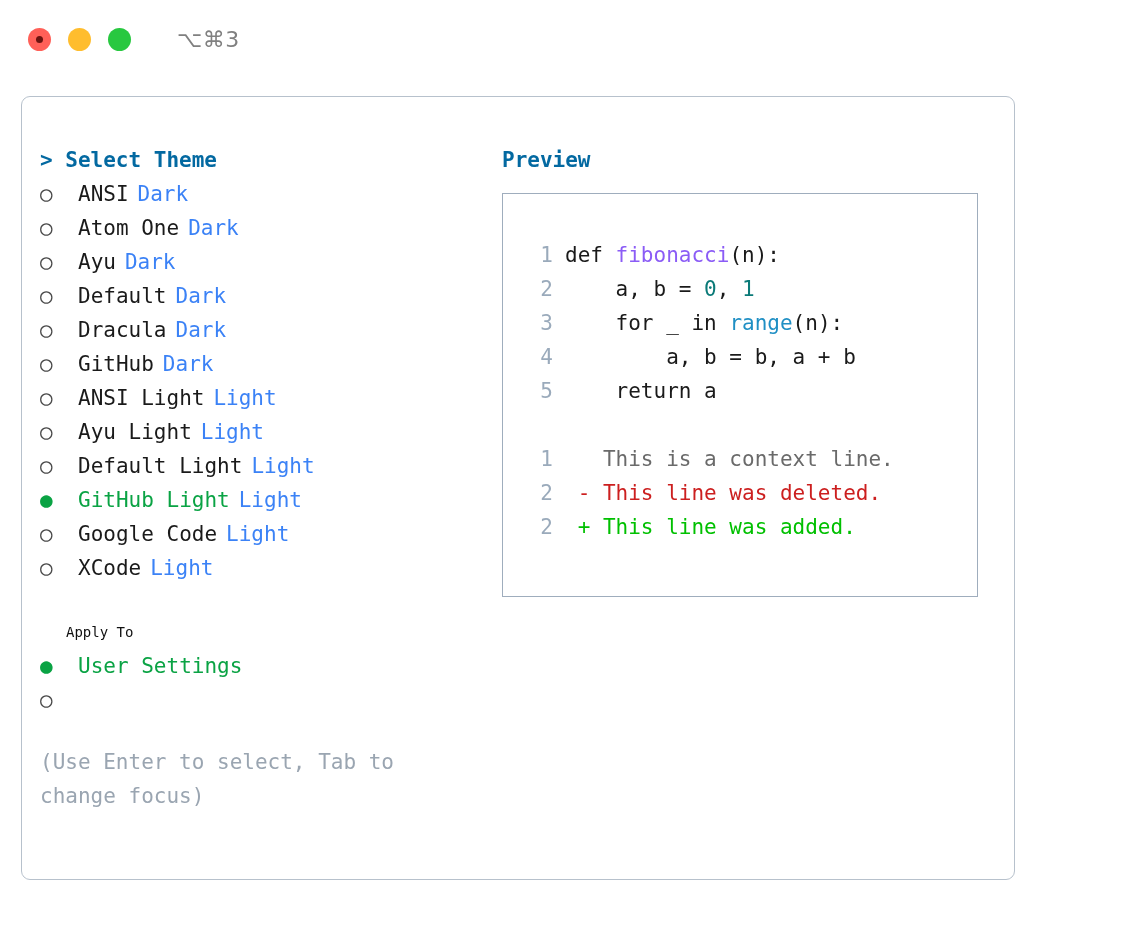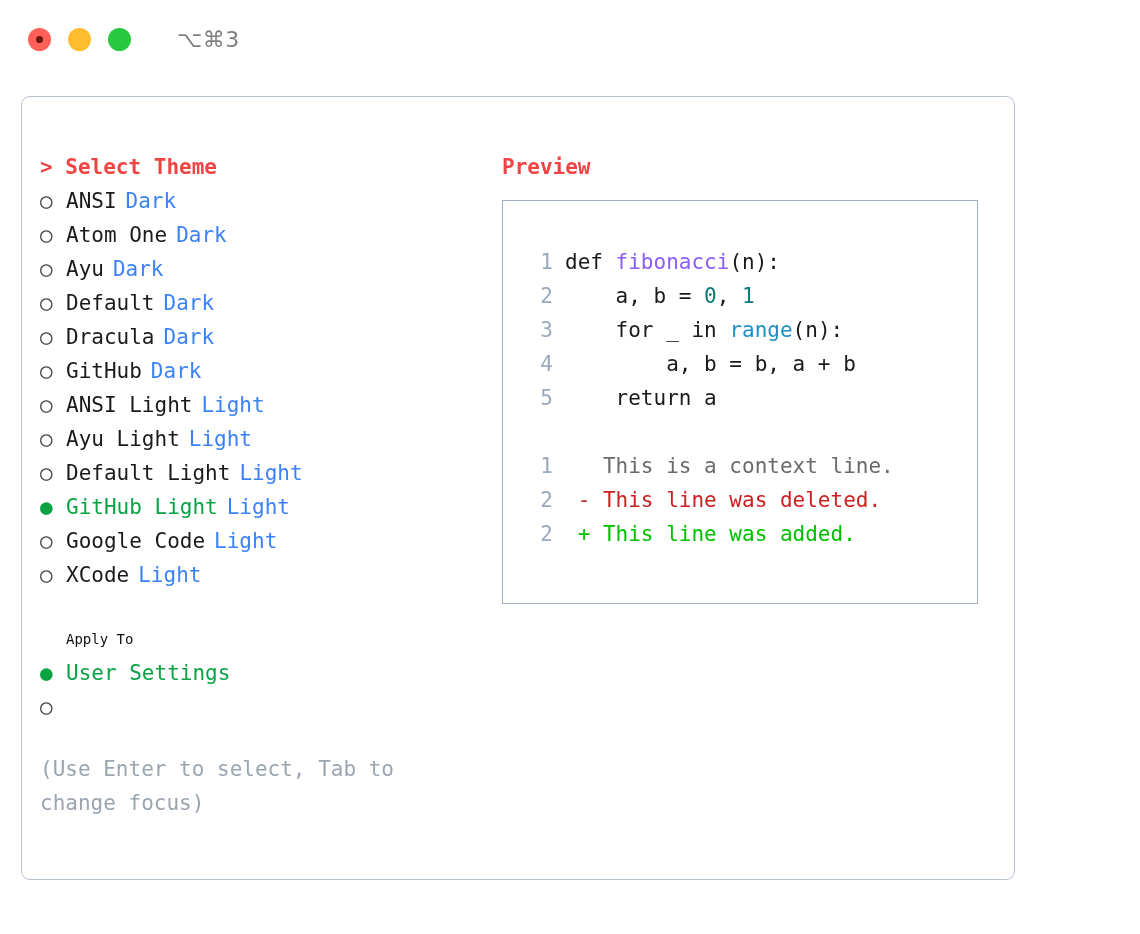--- a/index.html
+++ b/index.html
@@ -78,44 +78,43 @@
   .columns {
     display: flex;
     padding: 46px 0 0 18px;
   }
   .col-left  { width: 462px; flex: none; }
   .col-right { flex: 1; }
 
   .section-title {
     font-size: 21px;
     font-weight: bold;
-    color: #ef4444;
-    line-height: 34px;
-    white-space: pre;
-    margin-top: 7px;
+    color: #0369a1;
+    line-height: 34px;
+    white-space: pre;
   }
 
   
   .opt {
     display: flex;
     align-items: baseline;
     font-size: 21px;
     line-height: 34px;
     color: #1a1a1a;
     white-space: pre;
   }
   .marker {
     display: inline-block;
     width: 26px;
     flex: none;
     color: #4a4a4a;
   }
   .opt.selected .marker { color: #0aa344; }
   .opt.selected .opt-label { color: #0aa344; }
-  .opt-label { color: #1a1a1a; }
+  .opt-label { color: #1a1a1a; margin-left: 12px; }
   .opt-tag {
     color: #3b82f6;
     margin-left: 9px;
   }
 
   .group-header {
     font-size: 14px;
     line-height: 34px;
     color: #101010;
     padding-left: 26px;

